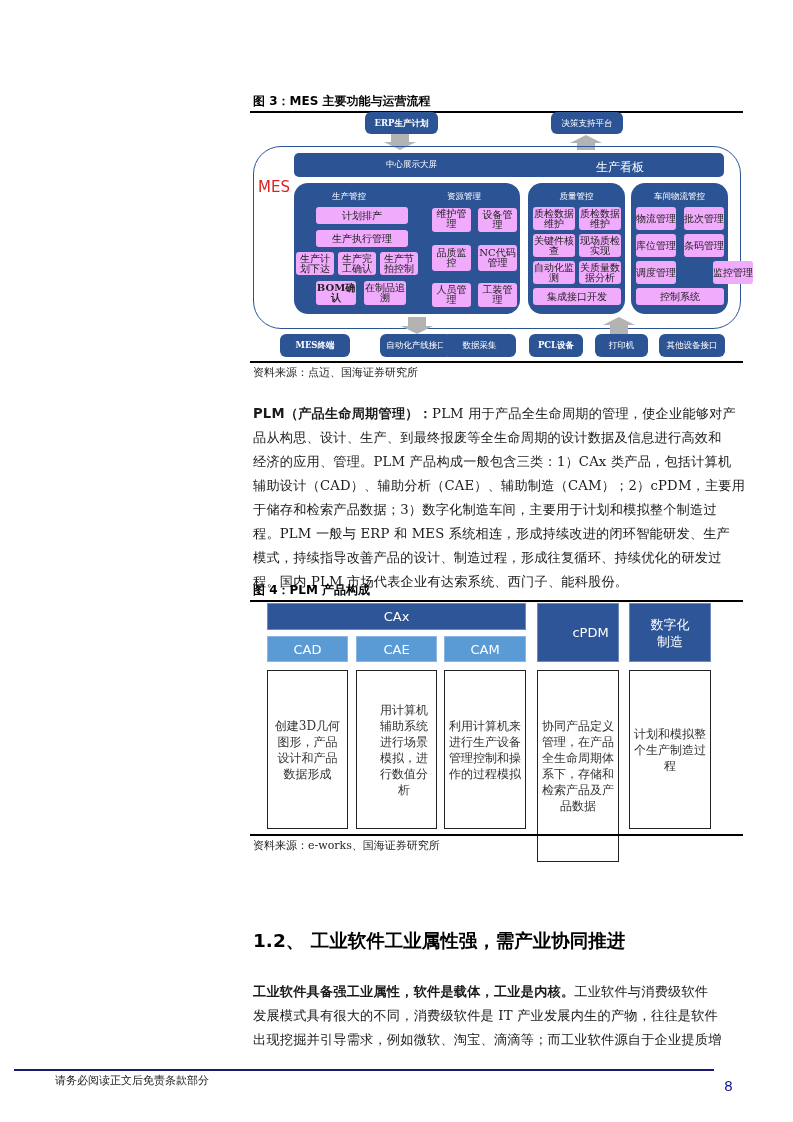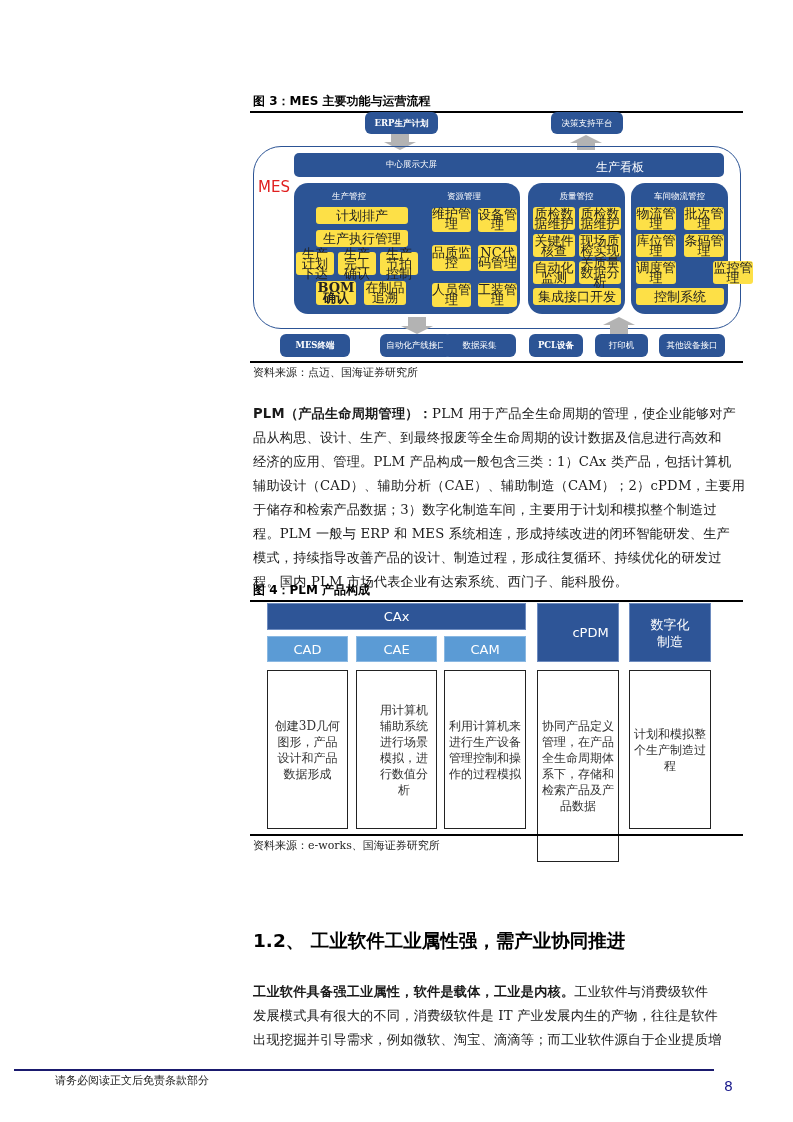--- a/index.html
+++ b/index.html
@@ -7,21 +7,21 @@
   body { position: relative; font-family: "DejaVu Serif", "Liberation Serif", serif; color: #111; }
   .abs { position: absolute; }
   .fig-title { font-family: "DejaVu Sans", "Liberation Sans", sans-serif; font-weight: bold; font-size: 12px; color: #000; }
   .rule { position: absolute; height: 1.5px; background: #000; }
   .source { font-size: 11px; color: #222; }
   .para { font-size: 13.2px; line-height: 24px; letter-spacing: 0.2px; color: #1a1a1a; text-align: justify; }
   .para b { font-family: "DejaVu Sans", sans-serif; font-weight: bold; }
   
   .navy { background: #2c5495; color: #fff; }
   .mes-box { position: absolute; border-radius: 6px; display: flex; align-items: center; justify-content: center; font-size: 8.5px; text-align: center; line-height: 11px; font-family: "DejaVu Serif", serif; }
-  .wbox { position: absolute; background: #fde047; color: #222; border-radius: 3px; display: flex; align-items: center; justify-content: center; font-size: 13px; text-align: center; line-height: 10px; }
+  .wbox { position: absolute; background: #f0abfc; color: #222; border-radius: 3px; display: flex; align-items: center; justify-content: center; font-size: 10px; text-align: center; line-height: 10px; }
   .panel { position: absolute; border-radius: 14px; background: #2c5495; }
   .panel-title { position: absolute; color: #fff; font-size: 8.5px; width: 100%; text-align: center; }
   .arrow { position: absolute; width: 0; height: 0; }
   
   .plm-dark { position: absolute; background: #2e5597; color: #fff; display: flex; align-items: center; justify-content: center; font-family: "DejaVu Sans", sans-serif; font-size: 13px; border: 1px solid #6d8bbf; text-align: center; line-height: 17px; }
   .plm-light { position: absolute; background: #5b9bd5; color: #fff; display: flex; align-items: center; justify-content: center; font-family: "DejaVu Sans", sans-serif; font-size: 13px; border: 1px solid #8ab8e2; }
   .plm-text { position: absolute; border: 1.5px solid #222; background: #fff; display: flex; align-items: center; justify-content: center; text-align: center; font-size: 12px; line-height: 16px; color: #333; padding: 0 4px; }
   .footer-rule { position: absolute; left: 14px; top: 1069px; width: 700px; height: 1.5px; background: #1a1a6e; }
 </style>
 </head>

